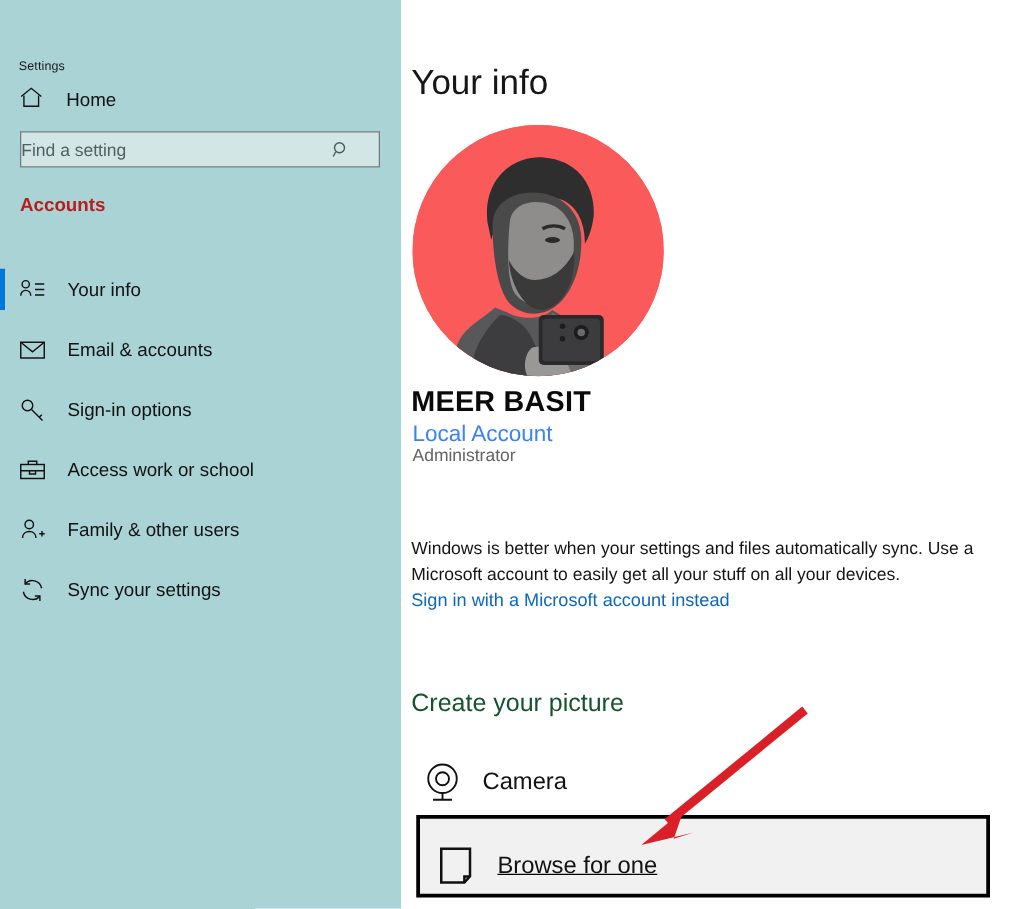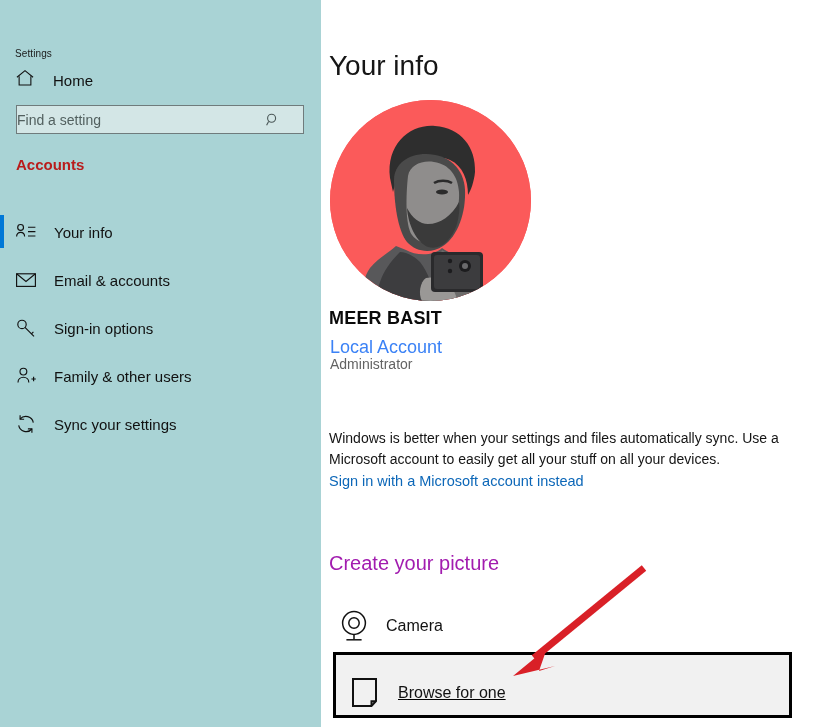--- a/index.html
+++ b/index.html
@@ -87,21 +87,21 @@
     position: absolute; left: 9px; top: 100px;
     width: 201px; height: 201px;
     border-radius: 50%;
     background: #fb5a5a;
     overflow: hidden;
   }
   .avatar svg { display: block; width: 201px; height: 201px; }
 
   .user-name {
     position: absolute; left: 8px; top: 308px;
-    font-size: 18px; font-weight: bold; color: #0a0a0a;
+    font-size: 23px; font-weight: bold; color: #0a0a0a;
     letter-spacing: .2px;
   }
   .acct-type {
     position: absolute; left: 9px; top: 337px;
     font-size: 18px; color: #3b82f6;
   }
   .acct-role {
     position: absolute; left: 9px; top: 356px;
     font-size: 14px; color: #636363;
   }
@@ -112,31 +112,31 @@
     font-size: 14px; color: #141414; line-height: 21px;
   }
   .ms-link {
     position: absolute; left: 8px; top: 473px;
     font-size: 14.5px; color: #0c67b8; text-decoration: none;
     cursor: pointer;
   }
 
   .create-head {
     position: absolute; left: 8px; top: 552px;
-    font-size: 20px; color: #a21caf; font-weight: normal;
+    font-size: 20px; color: #14532d; font-weight: normal;
   }
 
   .pic-row {
     position: absolute; left: 8px;
     width: 455px; height: 56px;
     display: flex; align-items: center;
   }
   .pic-row.camera { top: 598px; }
   .pic-icon { width: 36px; height: 38px; display: block; flex: 0 0 36px; margin-left: 7px;}
-  .pic-label { margin-left: 14px; font-size: 16px; color: #121212; }
+  .pic-label { margin-left: 14px; font-size: 19px; color: #121212; }
 
   
   .highlight-box {
     position: absolute;
     left: 333px; top: 652px;
     width: 459px; height: 66px;
     border: 3px solid #000000;
     background: #f1f1f1;
   }
   .browse-inner {
@@ -212,20 +212,32 @@
         <span class="nav-icon">
           <svg viewBox="0 0 24 24" fill="none" stroke="#111" stroke-width="1.15">
             <circle cx="8" cy="8.4" r="4.2"></circle>
             <path d="M11 11.4 L20 20.4"></path>
             <path d="M17.4 17.8 L19.4 15.8"></path>
           </svg>
         </span>
         <span class="nav-label">Sign-in options</span>
       </div>
 
+      <div class="nav-item">
+
+        <span class="nav-icon">
+          <svg viewBox="0 0 24 24" fill="none" stroke="#111" stroke-width="1.15">
+            <rect x="2.6" y="7.6" width="18.8" height="11.2"></rect>
+            <path d="M8.6 7.6 V5 H15.4 V7.6"></path>
+            <path d="M9.6 12.6 H14.4 V15.2 H9.6 Z"></path>
+            <path d="M2.6 12.6 H9.6 M14.4 12.6 H21.4"></path>
+          </svg>
+        </span>
+        <span class="nav-label">Access work or school</span>
+      </div>
 
       <div class="nav-item">
 
         <span class="nav-icon">
           <svg viewBox="0 0 24 24" fill="none" stroke="#111" stroke-width="1.15">
             <circle cx="9.4" cy="7.6" r="3.4"></circle>
             <path d="M4 18.4 c0-3.2 2.4-5.2 5.4-5.2 s5.4 2 5.4 5.2"></path>
             <path d="M17.4 15 H21.8 M19.6 12.8 V17.2"></path>
           </svg>
         </span>

